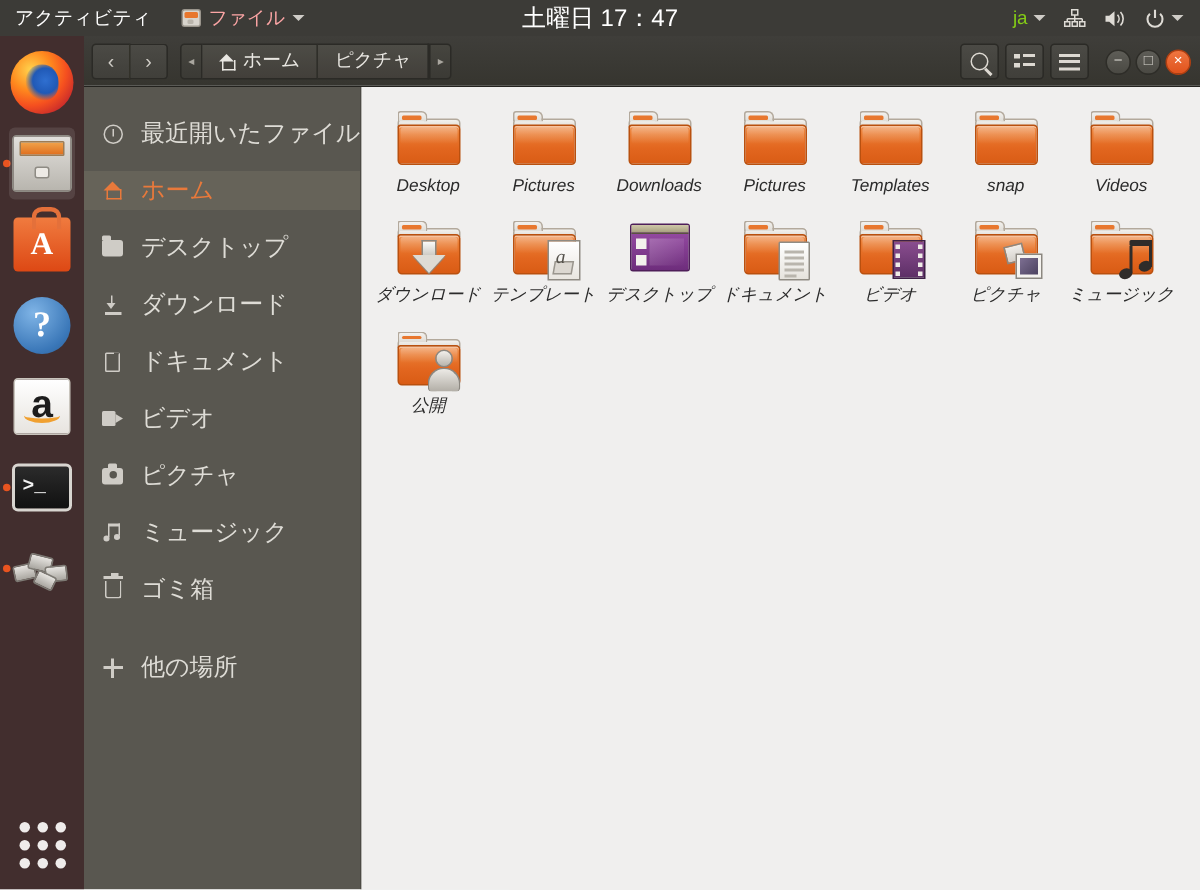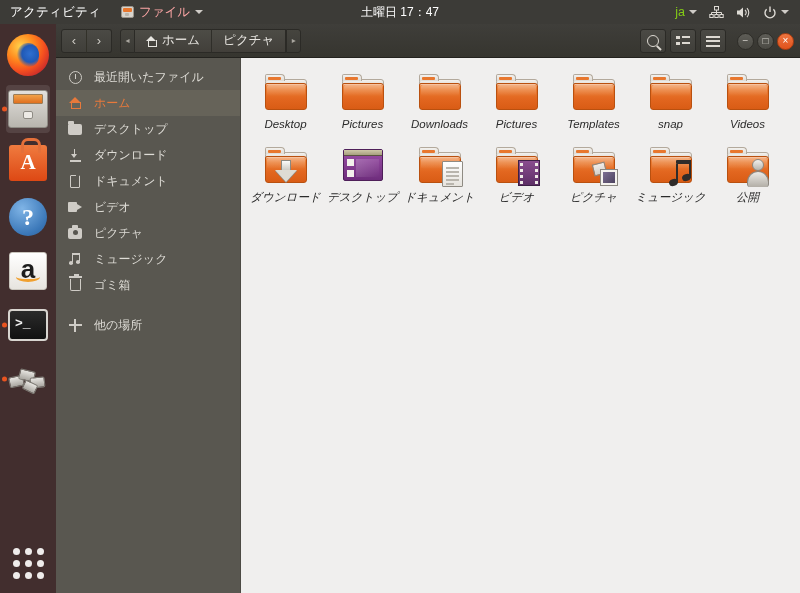--- a/index.html
+++ b/index.html
@@ -18,21 +18,21 @@
     display:flex; align-items:center;
     color:#e8e6e3; font-size:12.5px;
     z-index:40;
   }
   .tb-left{ display:flex; align-items:center; }
   .tb-activities{ padding:0 12px 0 10px; color:#ffffff; font-size:12.5px; letter-spacing:.2px;}
   .tb-appitem{ display:flex; align-items:center; gap:5px; padding:0 8px; }
   .tb-appname{ color:#fca5a5; font-size:12.5px; }
   .tb-center{
     position:absolute; left:0; right:0; text-align:center;
-    color:#ffffff; font-size:12px; pointer-events:none;
+    color:#ffffff; font-size:16px; pointer-events:none;
   }
   .tb-center span{ pointer-events:auto; }
   .tb-right{
     position:absolute; right:6px; top:0; height:24px;
     display:flex; align-items:center; gap:2px;
   }
   .tb-right .tbi{ padding:0 5px; display:flex; align-items:center; gap:4px; color:#84cc16;}
   .caret{
     width:0;height:0;border-left:4px solid transparent;border-right:4px solid transparent;
     border-top:4.5px solid #cfccc7; display:inline-block;
@@ -198,21 +198,21 @@
   .ic-menu b:nth-child(3){top:9px;}
 
   
   .wbody{ display:flex; height:535px; }
   .sidebar{
     width:185px; background:#595750; padding-top:6px; flex:0 0 185px;
     border-right:1px solid #4c4a44;
   }
   .sb-item{
     height:26px; display:flex; align-items:center; gap:0px;
-    color:#dedcd6; font-size:12px; padding-right:2px;
+    color:#dedcd6; font-size:16px; padding-right:2px;margin-top:12px;
   }
   .sb-item.sel{ background:#666359; color:#e8793b; }
   .sb-icon{ width:38px; display:flex; align-items:center; justify-content:center; flex:0 0 38px;}
   .sb-gap{ height:14px; }
   .sb-label{ white-space:nowrap; }
 
   
   .g-clock{ width:13px;height:13px;border:1.4px solid #cfccc6;border-radius:50%;position:relative;}
   .g-clock:after{content:"";position:absolute;left:5px;top:2.5px;width:1.4px;height:4.5px;background:#cfccc6;}
   .g-home{ width:13px;height:12px;position:relative;}
@@ -704,20 +704,33 @@
                   <div class="body"></div>
                 </div>
               <div class="emblem em-arrow">
                   <b></b>
                   <i></i>
                 </div>
             </div>
             <div class="lbl">ダウンロード</div>
           </div>
 
+          <div class="fitem">
+            <div class="ficon">
+              <div class="folder">
+                  <div class="back"></div>
+                  <div class="tab"></div>
+                  <div class="body"></div>
+                </div>
+              <div class="emblem em-tpl">
+                  <u></u>
+                </div>
+            </div>
+            <div class="lbl">テンプレート</div>
+          </div>
 
           <div class="fitem">
             <div class="ficon">
               <div class="win-icon">
                 <div class="titlebar"></div>
                 <div class="side">
                     <b></b>
                     <b></b>
                   </div>
               </div>

